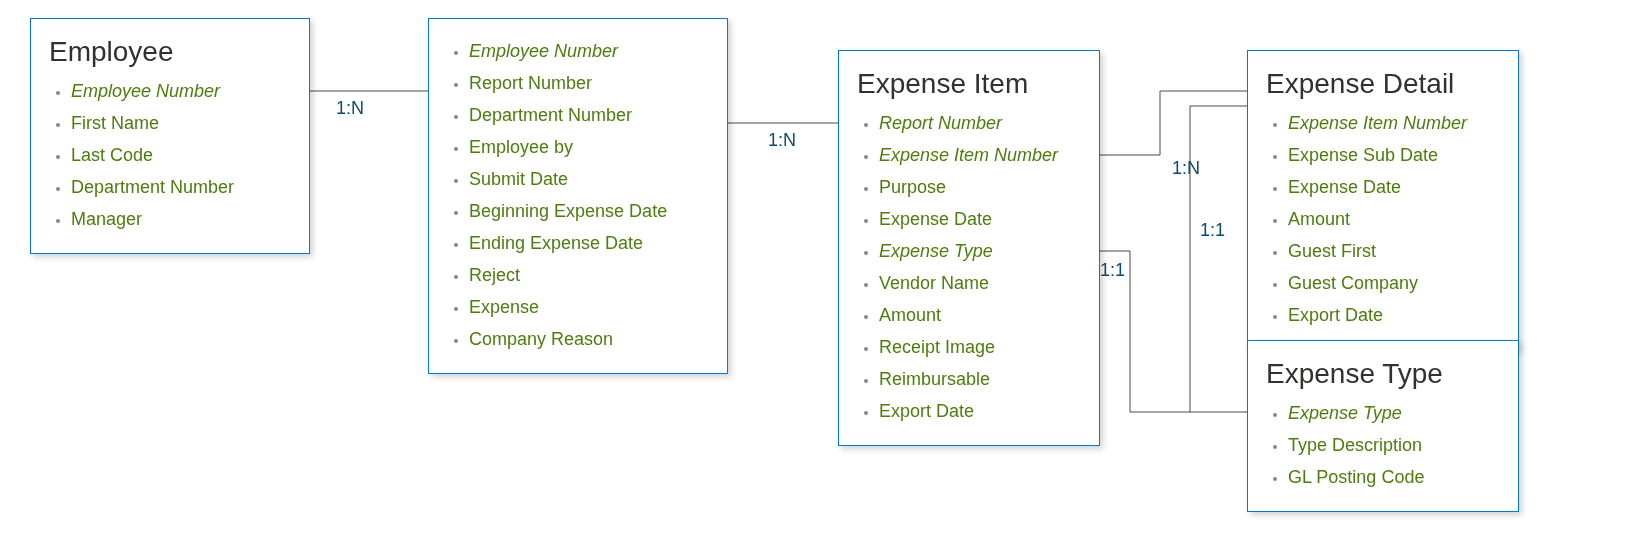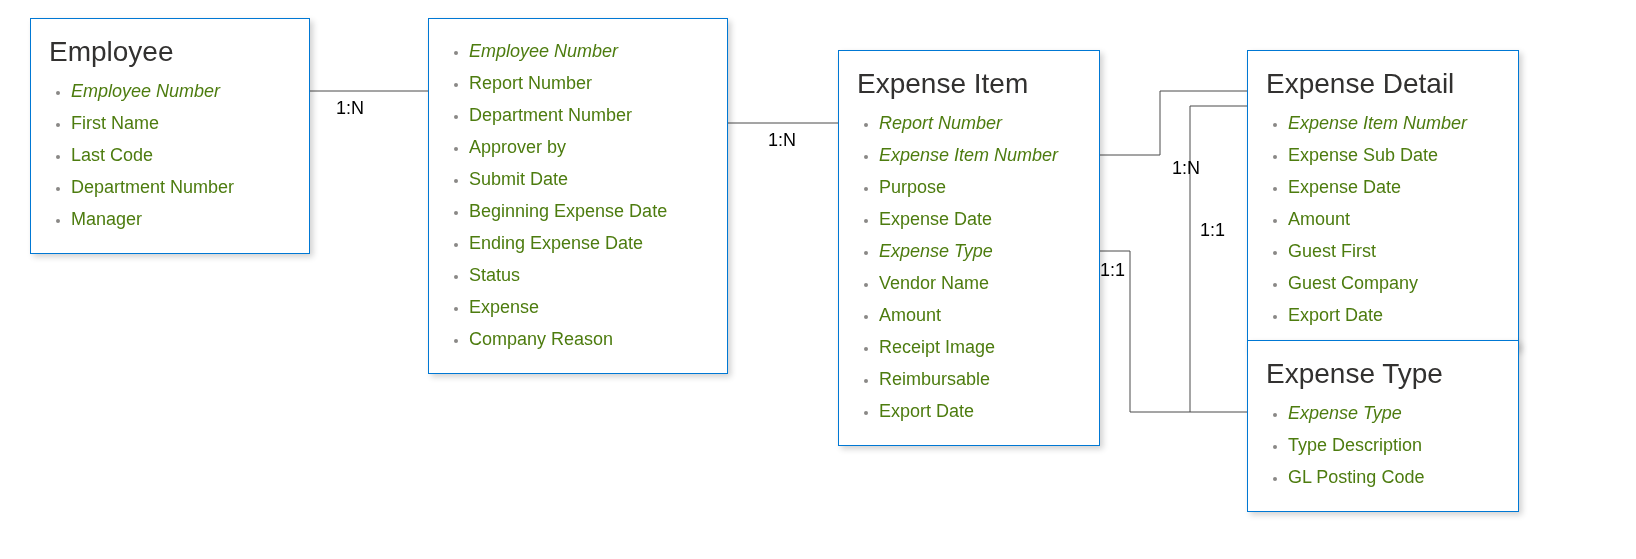--- a/index.html
+++ b/index.html
@@ -49,21 +49,21 @@
   .entity li::marker {
     color: #8a8886;
     font-size: 14px;
   }
   .entity li.key {
     font-style: italic;
   }
   .rel-label {
     position: absolute;
     font-size: 18px;
-    color: #000000;
+    color: #0c4a6e;
     background: transparent;
   }
 </style>
 </head>
 <body>
 
 <div class="canvas">
 
   <svg class="connectors">
     <g stroke="#4b4b4b" stroke-width="1" fill="none">
@@ -95,25 +95,25 @@
       <li>Department Number</li>
       <li>Manager</li>
     </ul>
   </div>
 
   <div class="entity" style="left:428px; top:18px; width:300px;">
     <ul>
       <li class="key">Employee Number</li>
       <li>Report Number</li>
       <li>Department Number</li>
-      <li>Approver by</li>
+      <li>Employee by</li>
       <li>Submit Date</li>
       <li>Beginning Expense Date</li>
       <li>Ending Expense Date</li>
-      <li>Status</li>
+      <li>Reject</li>
       <li>Expense</li>
       <li>Company Reason</li>
     </ul>
   </div>
 
   <div class="entity" style="left:838px; top:50px; width:262px;">
     <h2>Expense Item</h2>
     <ul>
       <li class="key">Report Number</li>
       <li class="key">Expense Item Number</li>

